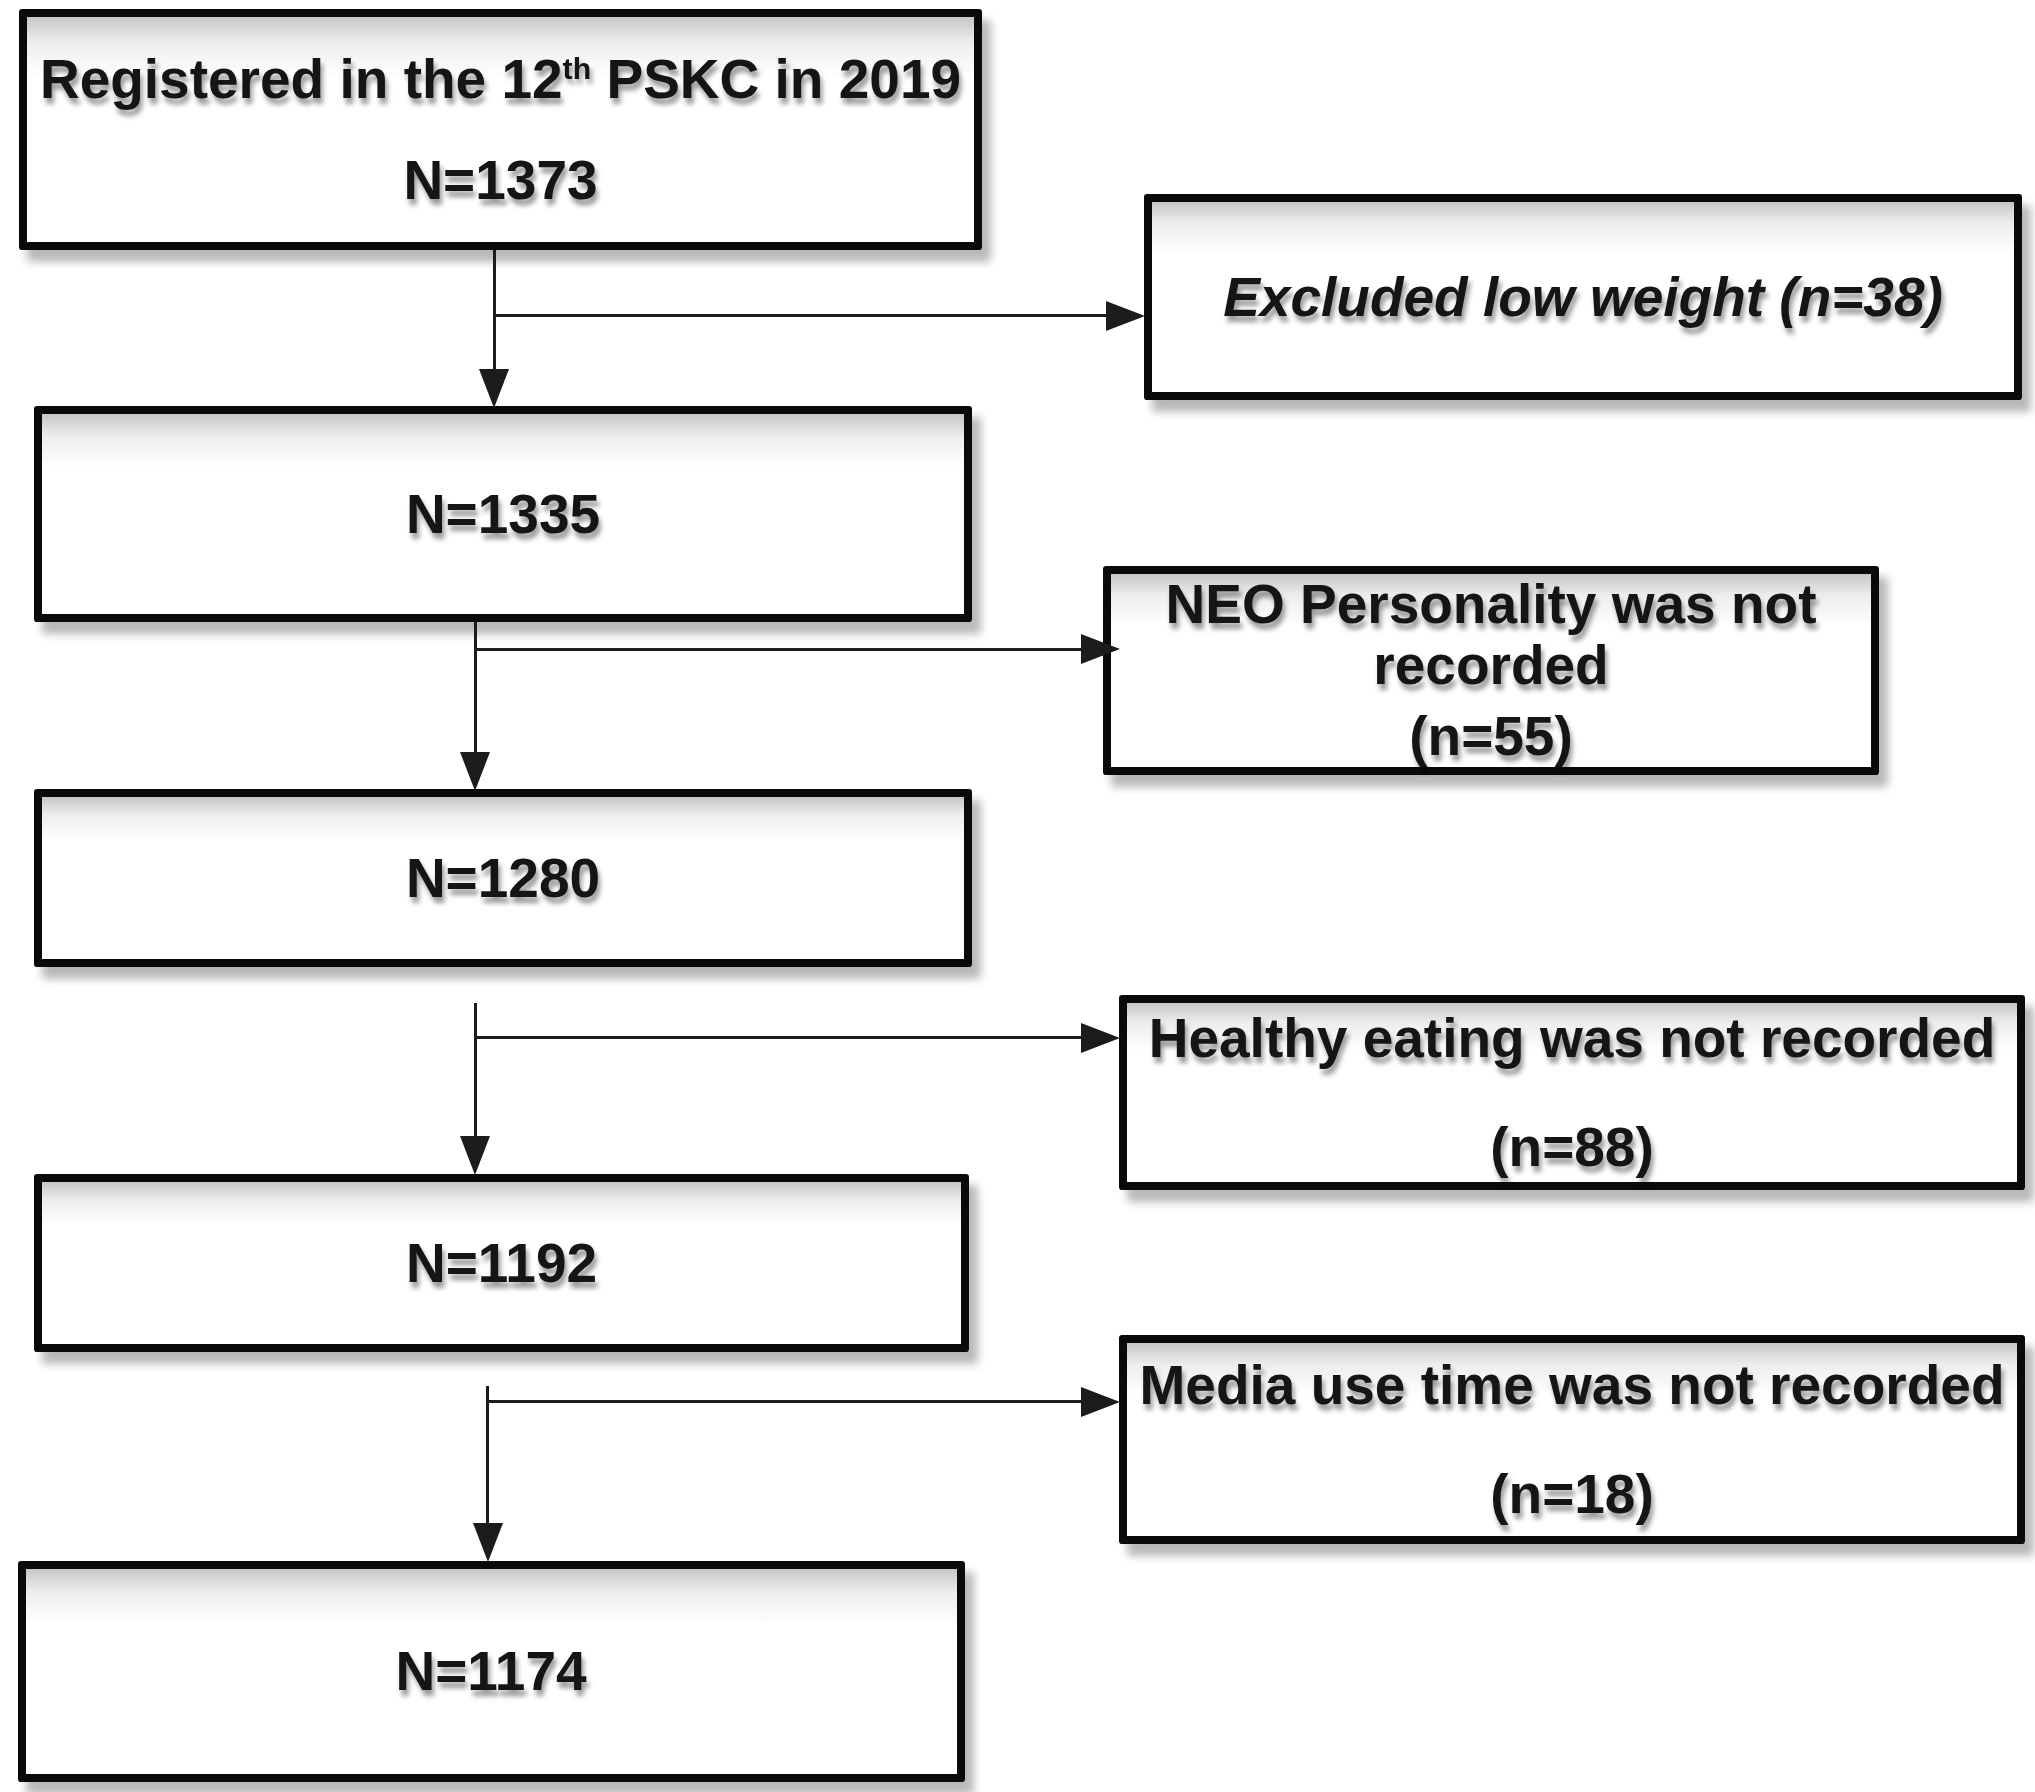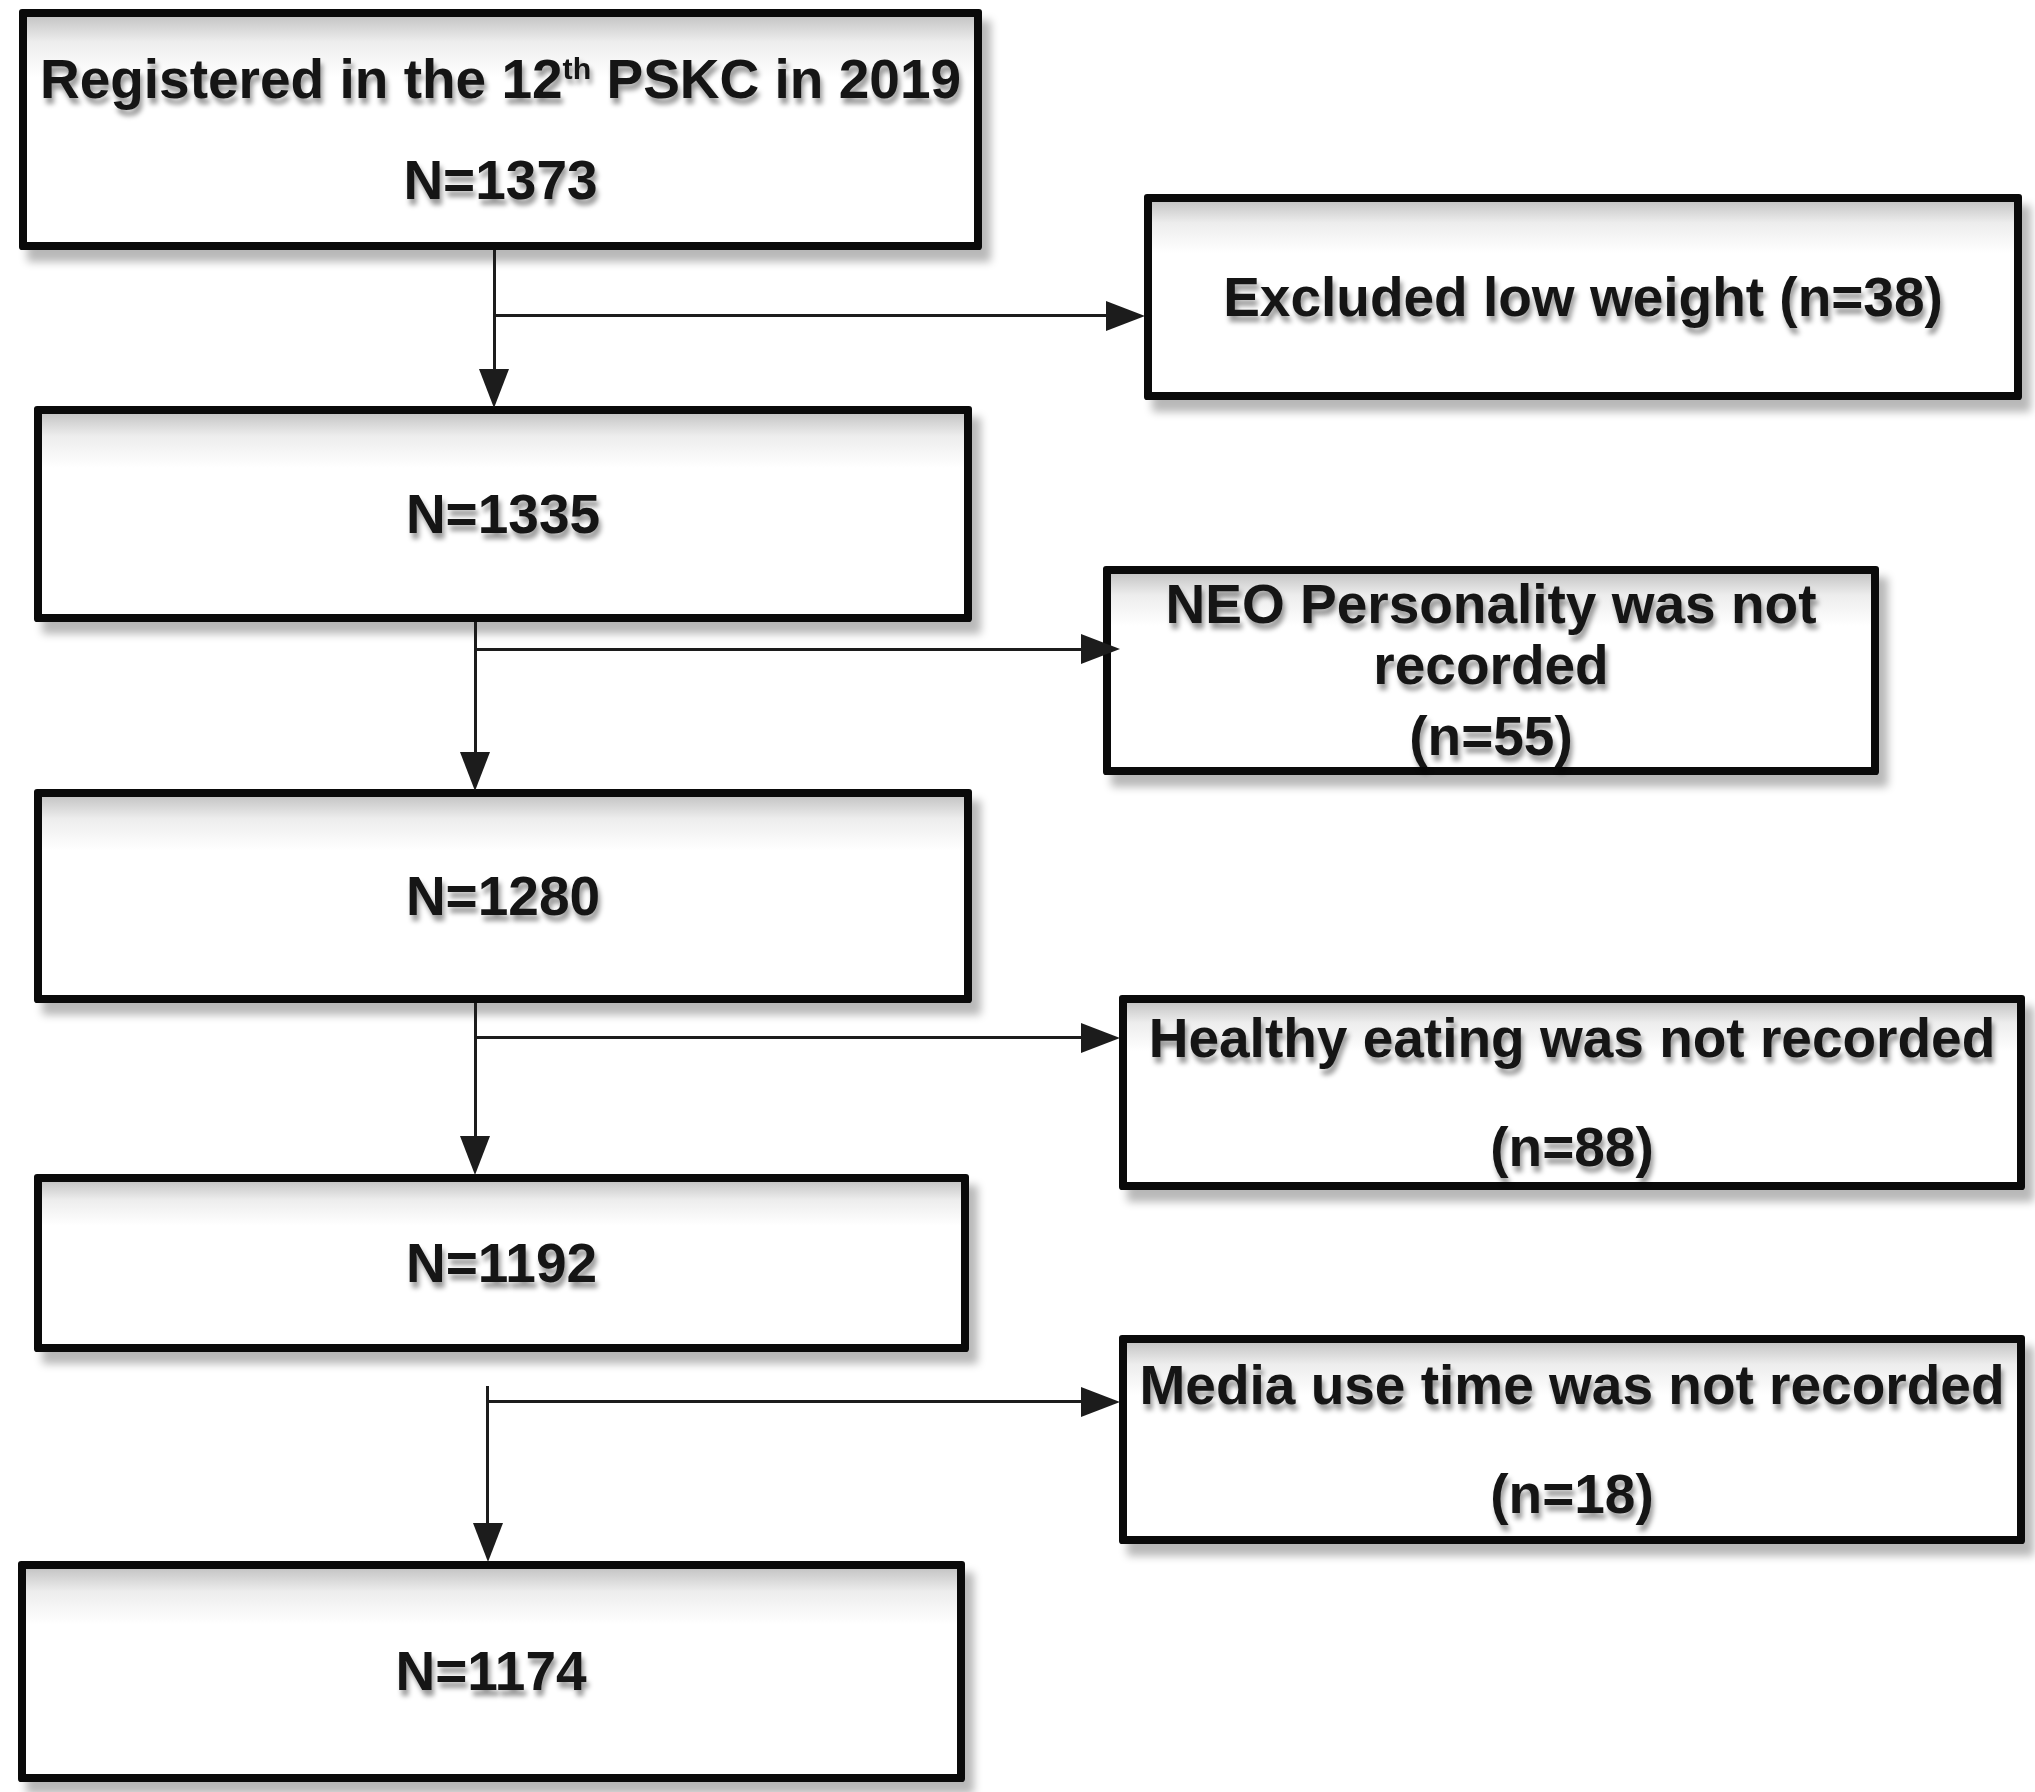--- a/index.html
+++ b/index.html
@@ -70,33 +70,33 @@
     <div>
       <span>Registered in the 12</span><sup>th</sup><span> PSKC in 2019</span>
     </div>
     <div>N=1373</div>
   </div>
 
   <div class="box main-col" style="left:34px; top:406px; width:938px; height:216px;">
     <div>N=1335</div>
   </div>
 
-  <div class="box main-col" style="left:34px; top:789px; width:938px; height:214px;">
+  <div class="box main-col" style="left:34px; top:789px; width:938px; height:178px;">
     <div>N=1280</div>
   </div>
 
   <div class="box main-col" style="left:34px; top:1174px; width:935px; height:178px;">
     <div>N=1192</div>
   </div>
 
   <div class="box main-col" style="left:17.5px; top:1561px; width:947px; height:221px;text-align:right;">
     <div>N=1174</div>
   </div>
 
-  <div class="box side-col" style="left:1144px; top:194px; width:878px; height:206px;">
+  <div class="box side-col" style="left:1144px; top:194px; width:878px; height:206px;font-style:italic;">
     <div>Excluded low weight (n=38)</div>
   </div>
 
   <div class="box side-col" style="left:1103px; top:566px; width:776px; height:209px;gap:11px;">
     <div>NEO Personality was not recorded</div>
     <div>(n=55)</div>
   </div>
 
   <div class="box side-col" style="left:1119px; top:995px; width:906px; height:195px;">
     <div>Healthy eating was not recorded</div>

